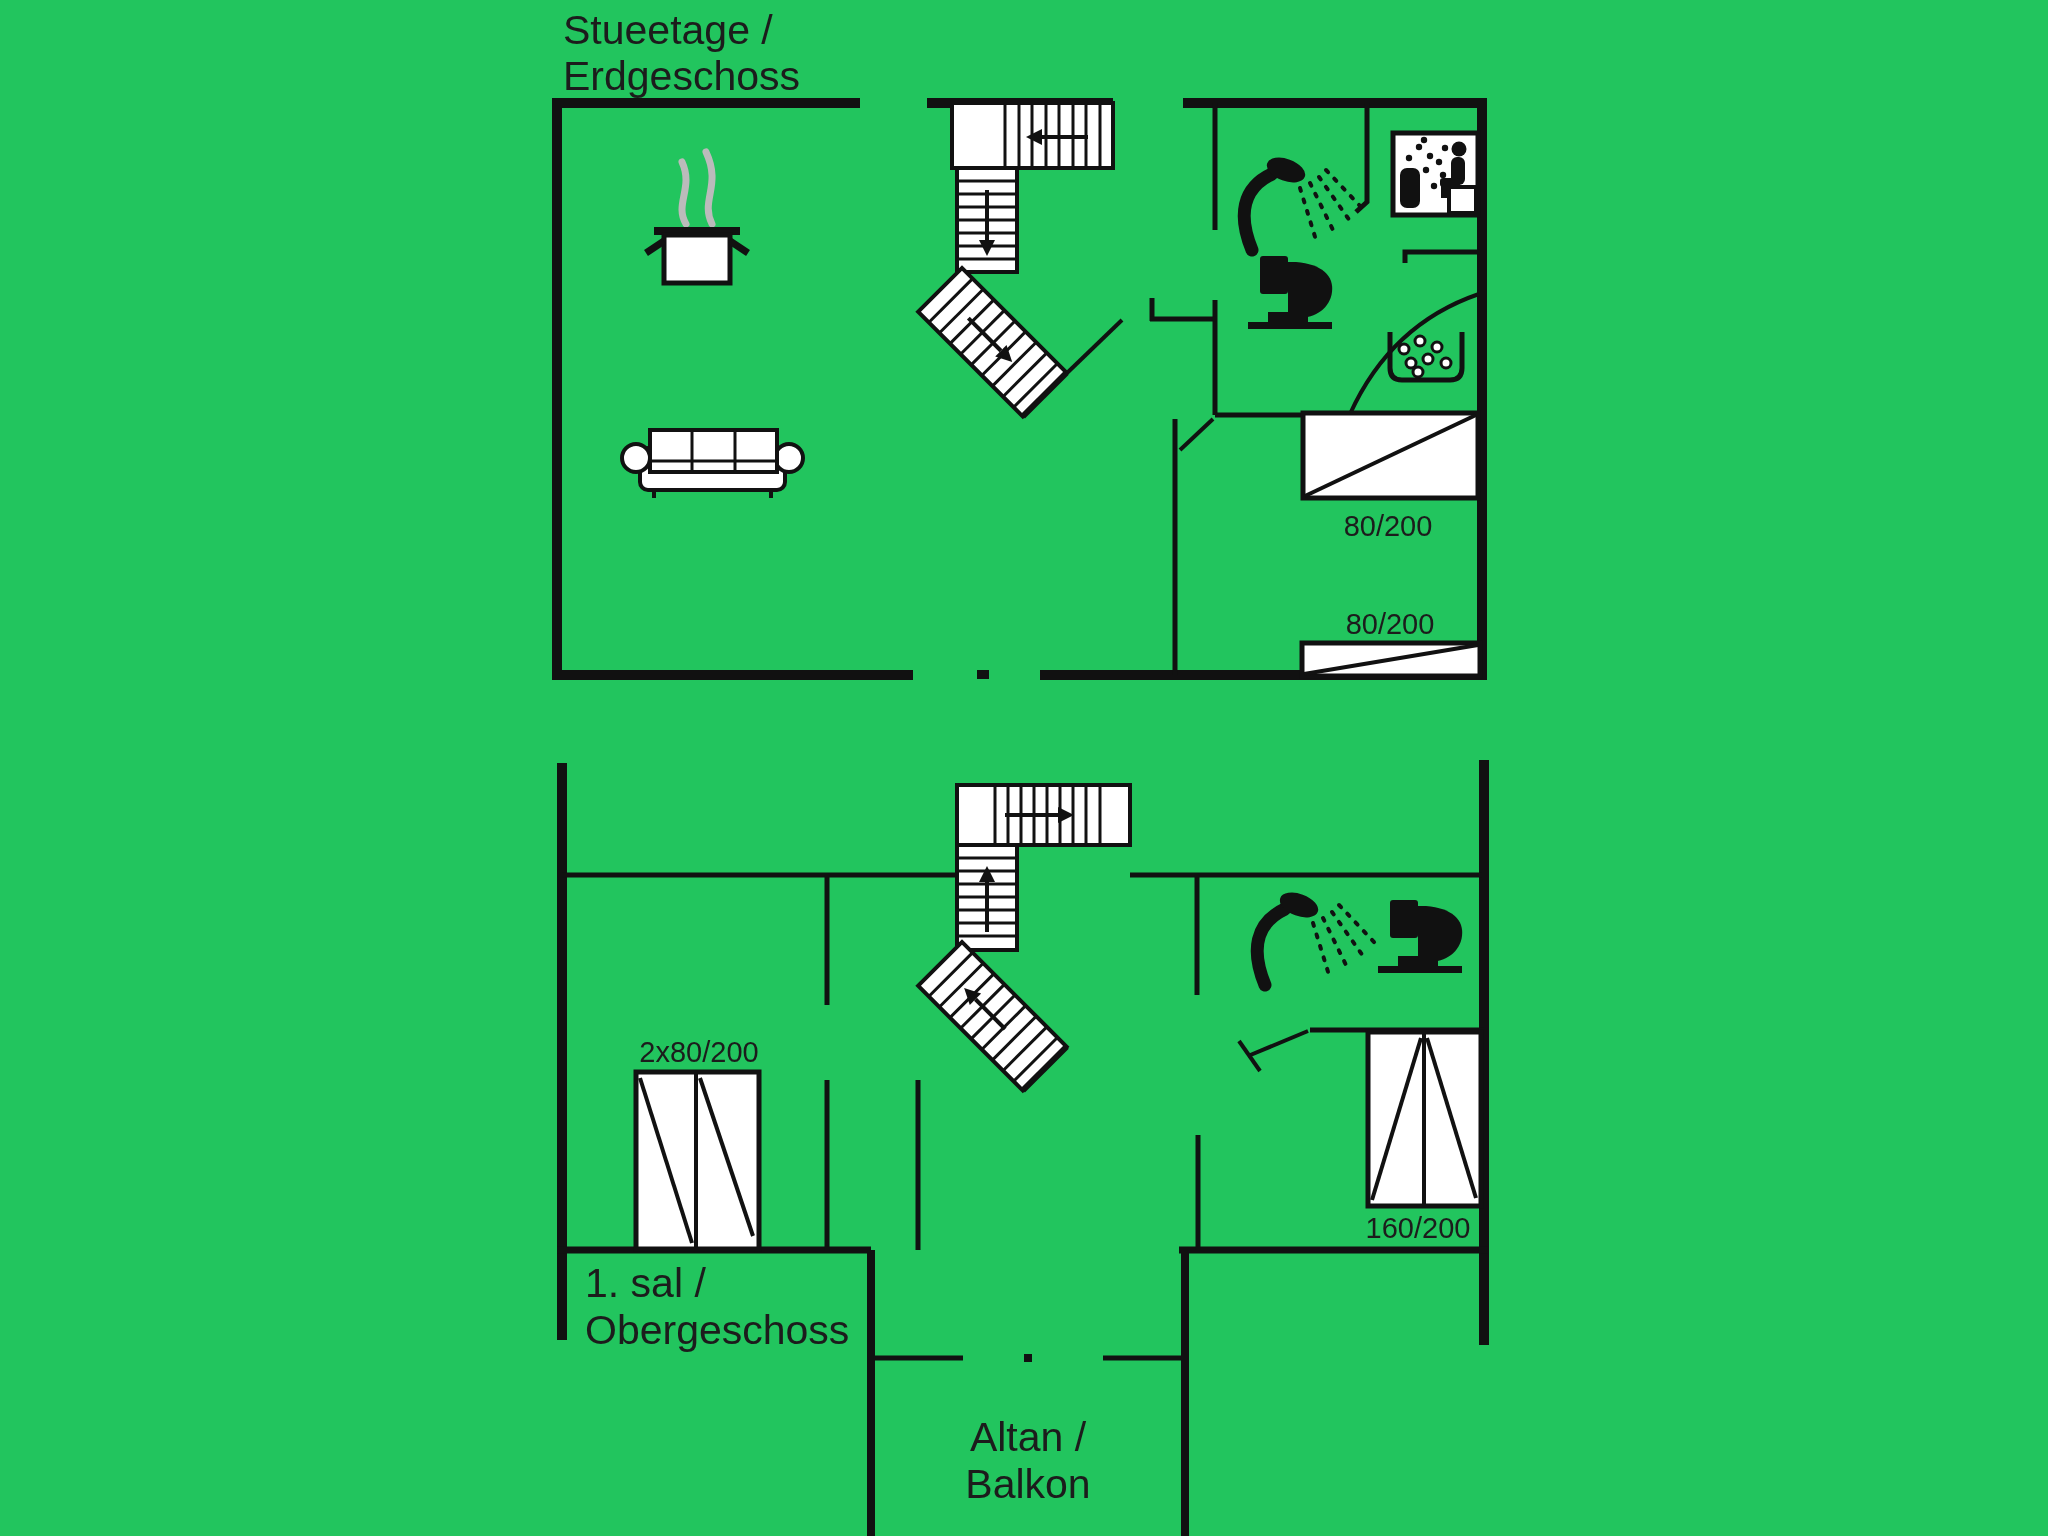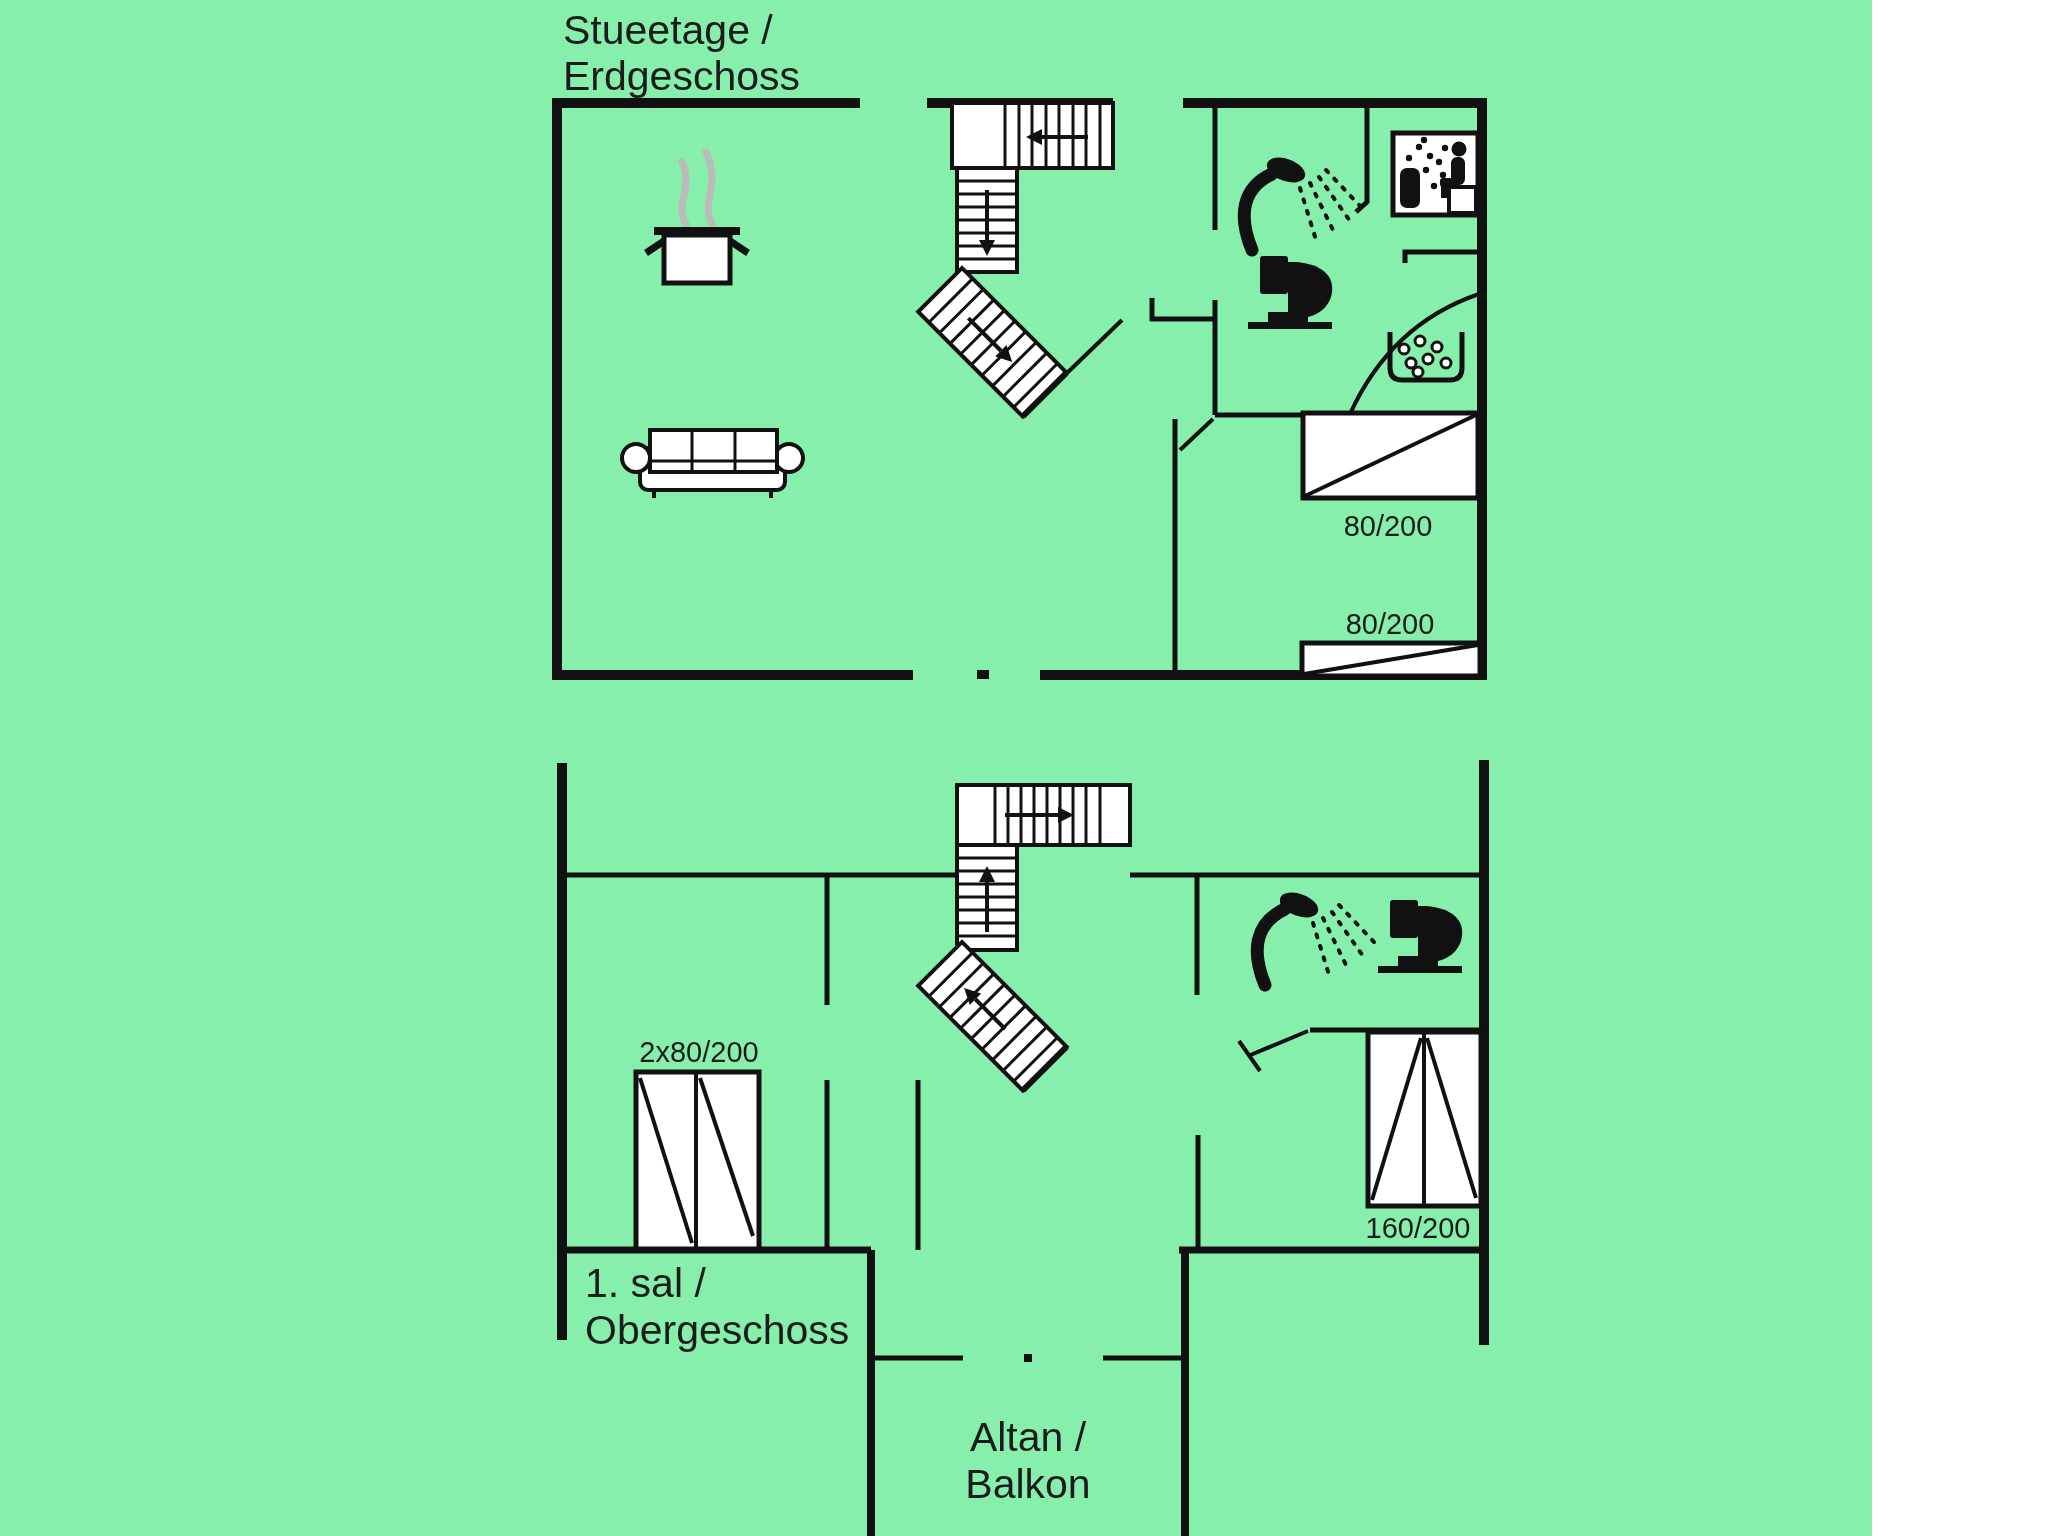--- a/index.html
+++ b/index.html
@@ -1,16 +1,16 @@
 <!DOCTYPE html>
 <html><head>
 <meta charset="utf-8">
 <style>
   html,body{margin:0;padding:0;background:#ffffff;}
-  .canvas{position:relative;width:1872px;height:1536px;background:#86efac;overflow:hidden;text-decoration:underline;}
+  .canvas{position:relative;width:2048px;height:1536px;background:#22c55e;overflow:hidden;text-decoration:underline;}
   svg{position:absolute;left:0;top:0;}
   .wall10{stroke:#111;stroke-width:10;fill:none;}
   .wall8{stroke:#111;stroke-width:8;fill:none;}
   .wall7{stroke:#111;stroke-width:7;fill:none;}
   .wall5{stroke:#111;stroke-width:5;fill:none;}
   .thin4{stroke:#111;stroke-width:4;fill:none;}
   .thin3{stroke:#111;stroke-width:3;fill:none;}
   .boxw{stroke:#111;stroke-width:4;fill:#fff;}
   .boxw5{stroke:#111;stroke-width:5;fill:#fff;}
   .blk{fill:#111;}

